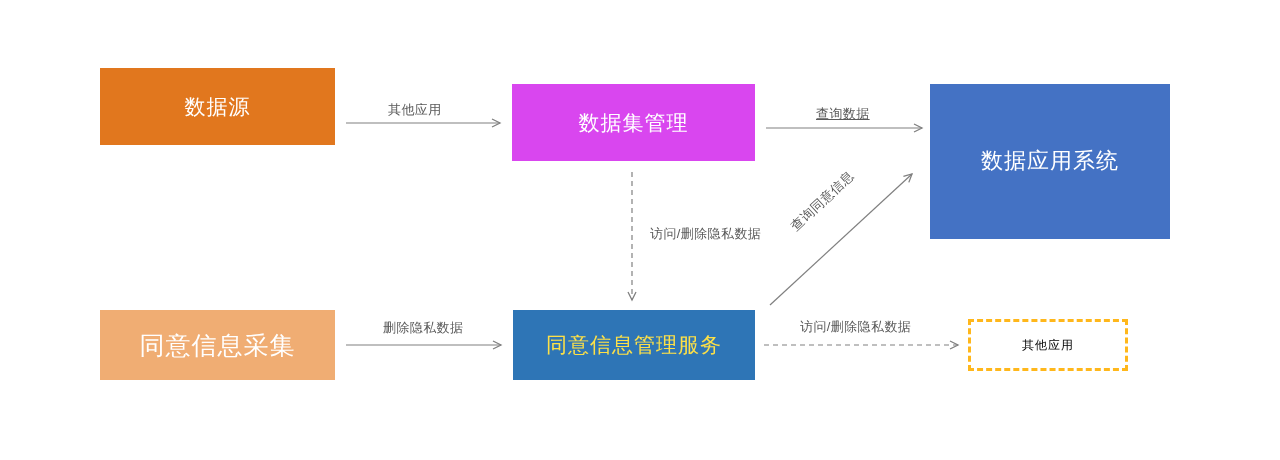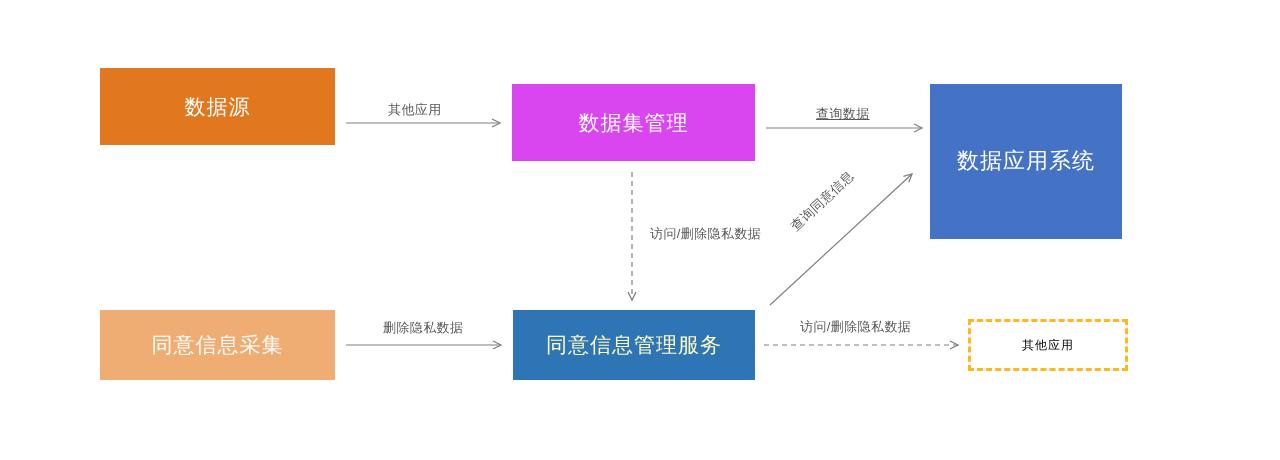--- a/index.html
+++ b/index.html
@@ -38,35 +38,35 @@
     color: #ffffff;
     font-size: 21px;
   }
   #node-dataset-mgmt {
     left: 512px; top: 84px; width: 243px; height: 77px;
     background: #d946ef;
     color: #ffffff;
     font-size: 21px;
   }
   #node-data-app-system {
-    left: 930px; top: 84px; width: 192px; height: 155px;
+    left: 930px; top: 84px; width: 240px; height: 155px;
     background: #4472c4;
     color: #ffffff;
     font-size: 22px;
   }
   #node-consent-collect {
     left: 100px; top: 310px; width: 235px; height: 70px;
     background: #f0ad73;
     color: #ffffff;
-    font-size: 21px;
+    font-size: 25px;
   }
   #node-consent-service {
     left: 513px; top: 310px; width: 242px; height: 70px;
     background: #2e75b6;
-    color: #fef9c3;
+    color: #fde047;
     font-size: 21px;
   }
   #node-other-app {
     left: 968px; top: 319px; width: 160px; height: 52px;
     background: #ffffff;
     border: 3px dashed #ffb71b;
     color: #000000;
     font-size: 12px;
     text-align: center;
   }

